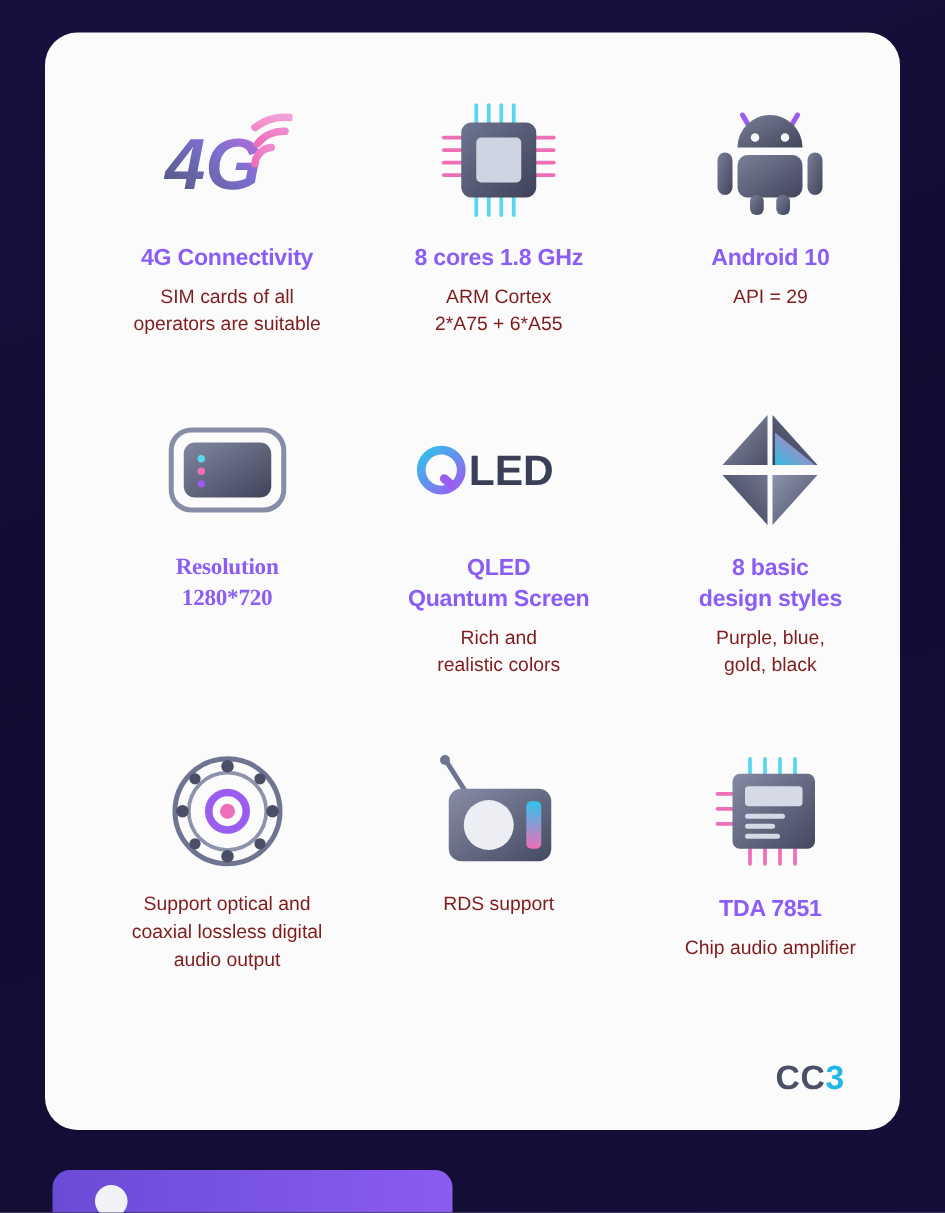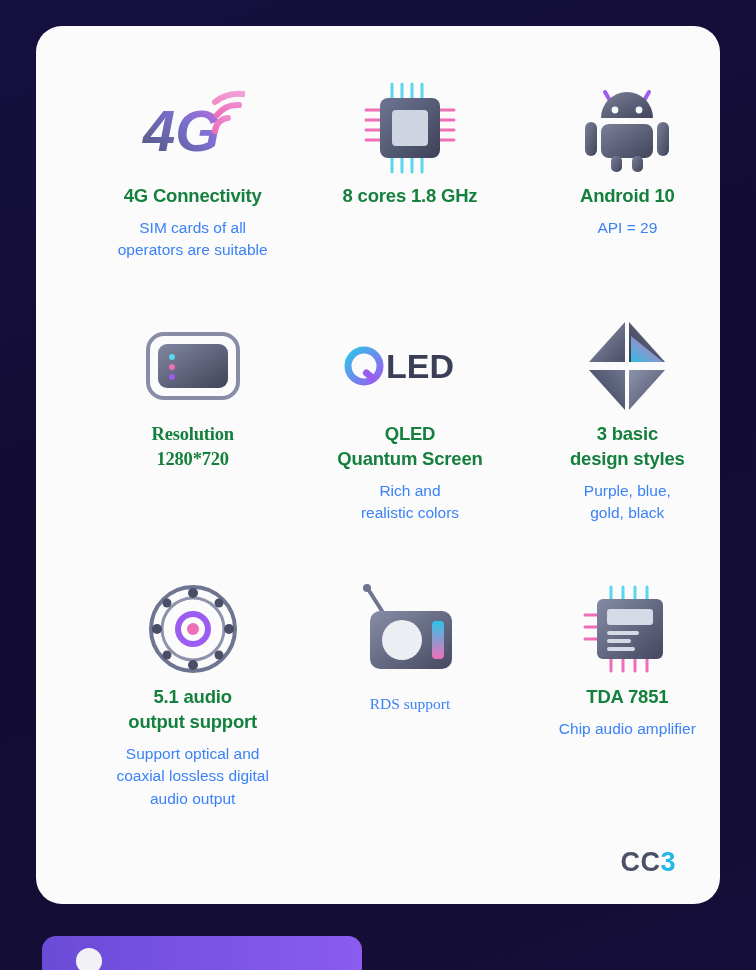--- a/index.html
+++ b/index.html
@@ -23,51 +23,52 @@
   }
   .card::after {
     content: "";
     position: absolute;
     right: 0; bottom: -0px;
     width: 0; height: 0;
     border-left: 0 solid transparent;
   }
   .grid {
     position: absolute;
-    left: 16px; top: 46px;
+    left: 5px; top: 46px;
     width: 684px;
     display: grid;
     grid-template-columns: repeat(3, 1fr);
     row-gap: 48px;
     padding-left: 32px;
   }
   .cell {
     display: flex;
     flex-direction: column;
     align-items: center;
     padding: 0 10px;
   }
   .icon-wrap {
     height: 112px;
     display: flex;
     align-items: center;
     justify-content: center;
   }
   .title {
+    margin-top: 10px;
     font-size: 18.5px;
     font-weight: bold;
-    color: #15803d;
+    color: #8b5cf6;
     text-align: center;
     line-height: 1.35;
     letter-spacing: -0.2px;
   }
   .subtitle {
     margin-top: 8px;
     font-size: 15.5px;
-    color: #3b82f6;
+    color: #7f1d1d;
     text-align: center;
     line-height: 1.45;
     font-weight: 400;
   }
   .brand {
     position: absolute;
     right: 44px; bottom: 26px;
     font-size: 27px;
     font-weight: bold;
     letter-spacing: 0.5px;
@@ -152,20 +153,22 @@
               <line x1="76" y1="30" x2="92" y2="30"></line>
                 <line x1="76" y1="40" x2="92" y2="40"></line>
               <line x1="76" y1="50" x2="92" y2="50"></line>
                 <line x1="76" y1="60" x2="92" y2="60"></line>
             </g>
             <rect x="18" y="18" width="60" height="60" rx="8" fill="url(#gchip)"></rect>
             <rect x="30" y="30" width="36" height="36" rx="4" fill="#cfd4e2"></rect>
           </svg>
         </div>
         <div class="title" style="white-space: pre-line;">8 cores 1.8 GHz</div>
+        <div class="subtitle" style="white-space: pre-line;">ARM Cortex
+2*A75 + 6*A55</div>
       </div>
 
       <div class="cell">
         <div class="icon-wrap">
           <svg width="92" height="88" viewBox="0 0 92 88">
             <defs>
               <linearGradient id="gand" x1="0" y1="0" x2="1" y2="1">
                 <stop offset="0%" stop-color="#7b8098"></stop>
                 <stop offset="100%" stop-color="#40455c"></stop>
               </linearGradient>
@@ -245,21 +248,21 @@
                   <stop offset="100%" stop-color="#ee6fb8"></stop>
               </linearGradient>
             </defs>
             <path d="M46 4 L46 44 L10 44 Z" fill="url(#gp1)"></path>
             <path d="M50 4 L50 44 L86 44 Z" fill="url(#gp2)"></path>
             <path d="M46 92 L46 52 L10 52 Z" fill="url(#gp2)"></path>
             <path d="M50 92 L50 52 L86 52 Z" fill="url(#gp1)"></path>
             <path d="M52 18 L84 44 L52 44 Z" fill="url(#gp3)" opacity="0.95"></path>
           </svg>
         </div>
-        <div class="title" style="white-space: pre-line;">3 basic
+        <div class="title" style="white-space: pre-line;">8 basic
 design styles</div>
         <div class="subtitle" style="white-space: pre-line;">Purple, blue,
 gold, black</div>
       </div>
 
       <div class="cell">
         <div class="icon-wrap">
           <svg width="92" height="92" viewBox="0 0 92 92">
             <circle cx="46" cy="46" r="42" fill="none" stroke="#6f7590" stroke-width="4"></circle>
             <circle cx="46" cy="46" r="31" fill="none" stroke="#8d93ab" stroke-width="3"></circle>
@@ -270,22 +273,20 @@
                 <circle cx="46" cy="82" r="5"></circle>
               <circle cx="10" cy="46" r="5"></circle>
                 <circle cx="82" cy="46" r="5"></circle>
               <circle cx="20" cy="20" r="4.5"></circle>
                 <circle cx="72" cy="20" r="4.5"></circle>
               <circle cx="20" cy="72" r="4.5"></circle>
                 <circle cx="72" cy="72" r="4.5"></circle>
             </g>
           </svg>
         </div>
-        <div class="title" style="white-space: pre-line;">5.1 audio
-output support</div>
         <div class="subtitle" style="white-space: pre-line;">Support optical and
 coaxial lossless digital
 audio output</div>
       </div>
 
       <div class="cell">
         <div class="icon-wrap">
           <svg width="100" height="92" viewBox="0 0 100 92">
             <defs>
               <linearGradient id="grad1" x1="0" y1="0" x2="1" y2="1">
@@ -297,21 +298,21 @@
                   <stop offset="100%" stop-color="#ee6fb8"></stop>
               </linearGradient>
             </defs>
             <line x1="22" y1="28" x2="8" y2="6" stroke="#6f7590" stroke-width="4" stroke-linecap="round"></line>
             <circle cx="7" cy="5" r="4" fill="#6f7590"></circle>
             <rect x="10" y="28" width="82" height="58" rx="10" fill="url(#grad1)"></rect>
             <circle cx="42" cy="57" r="20" fill="#eceef4"></circle>
             <rect x="72" y="38" width="12" height="38" rx="4" fill="url(#gbar)"></rect>
           </svg>
         </div>
-        <div class="subtitle" style="white-space: pre-line; font-family: Liberation Serif, serif;">RDS support</div>
+        <div class="subtitle" style="white-space: pre-line;">RDS support</div>
       </div>
 
       <div class="cell">
         <div class="icon-wrap">
           <svg width="92" height="92" viewBox="0 0 92 92">
             <defs>
               <linearGradient id="gamp" x1="0" y1="0" x2="1" y2="1">
                 <stop offset="0%" stop-color="#828characters"></stop>
               </linearGradient>
               <linearGradient id="gamp2" x1="0" y1="0" x2="1" y2="1">

